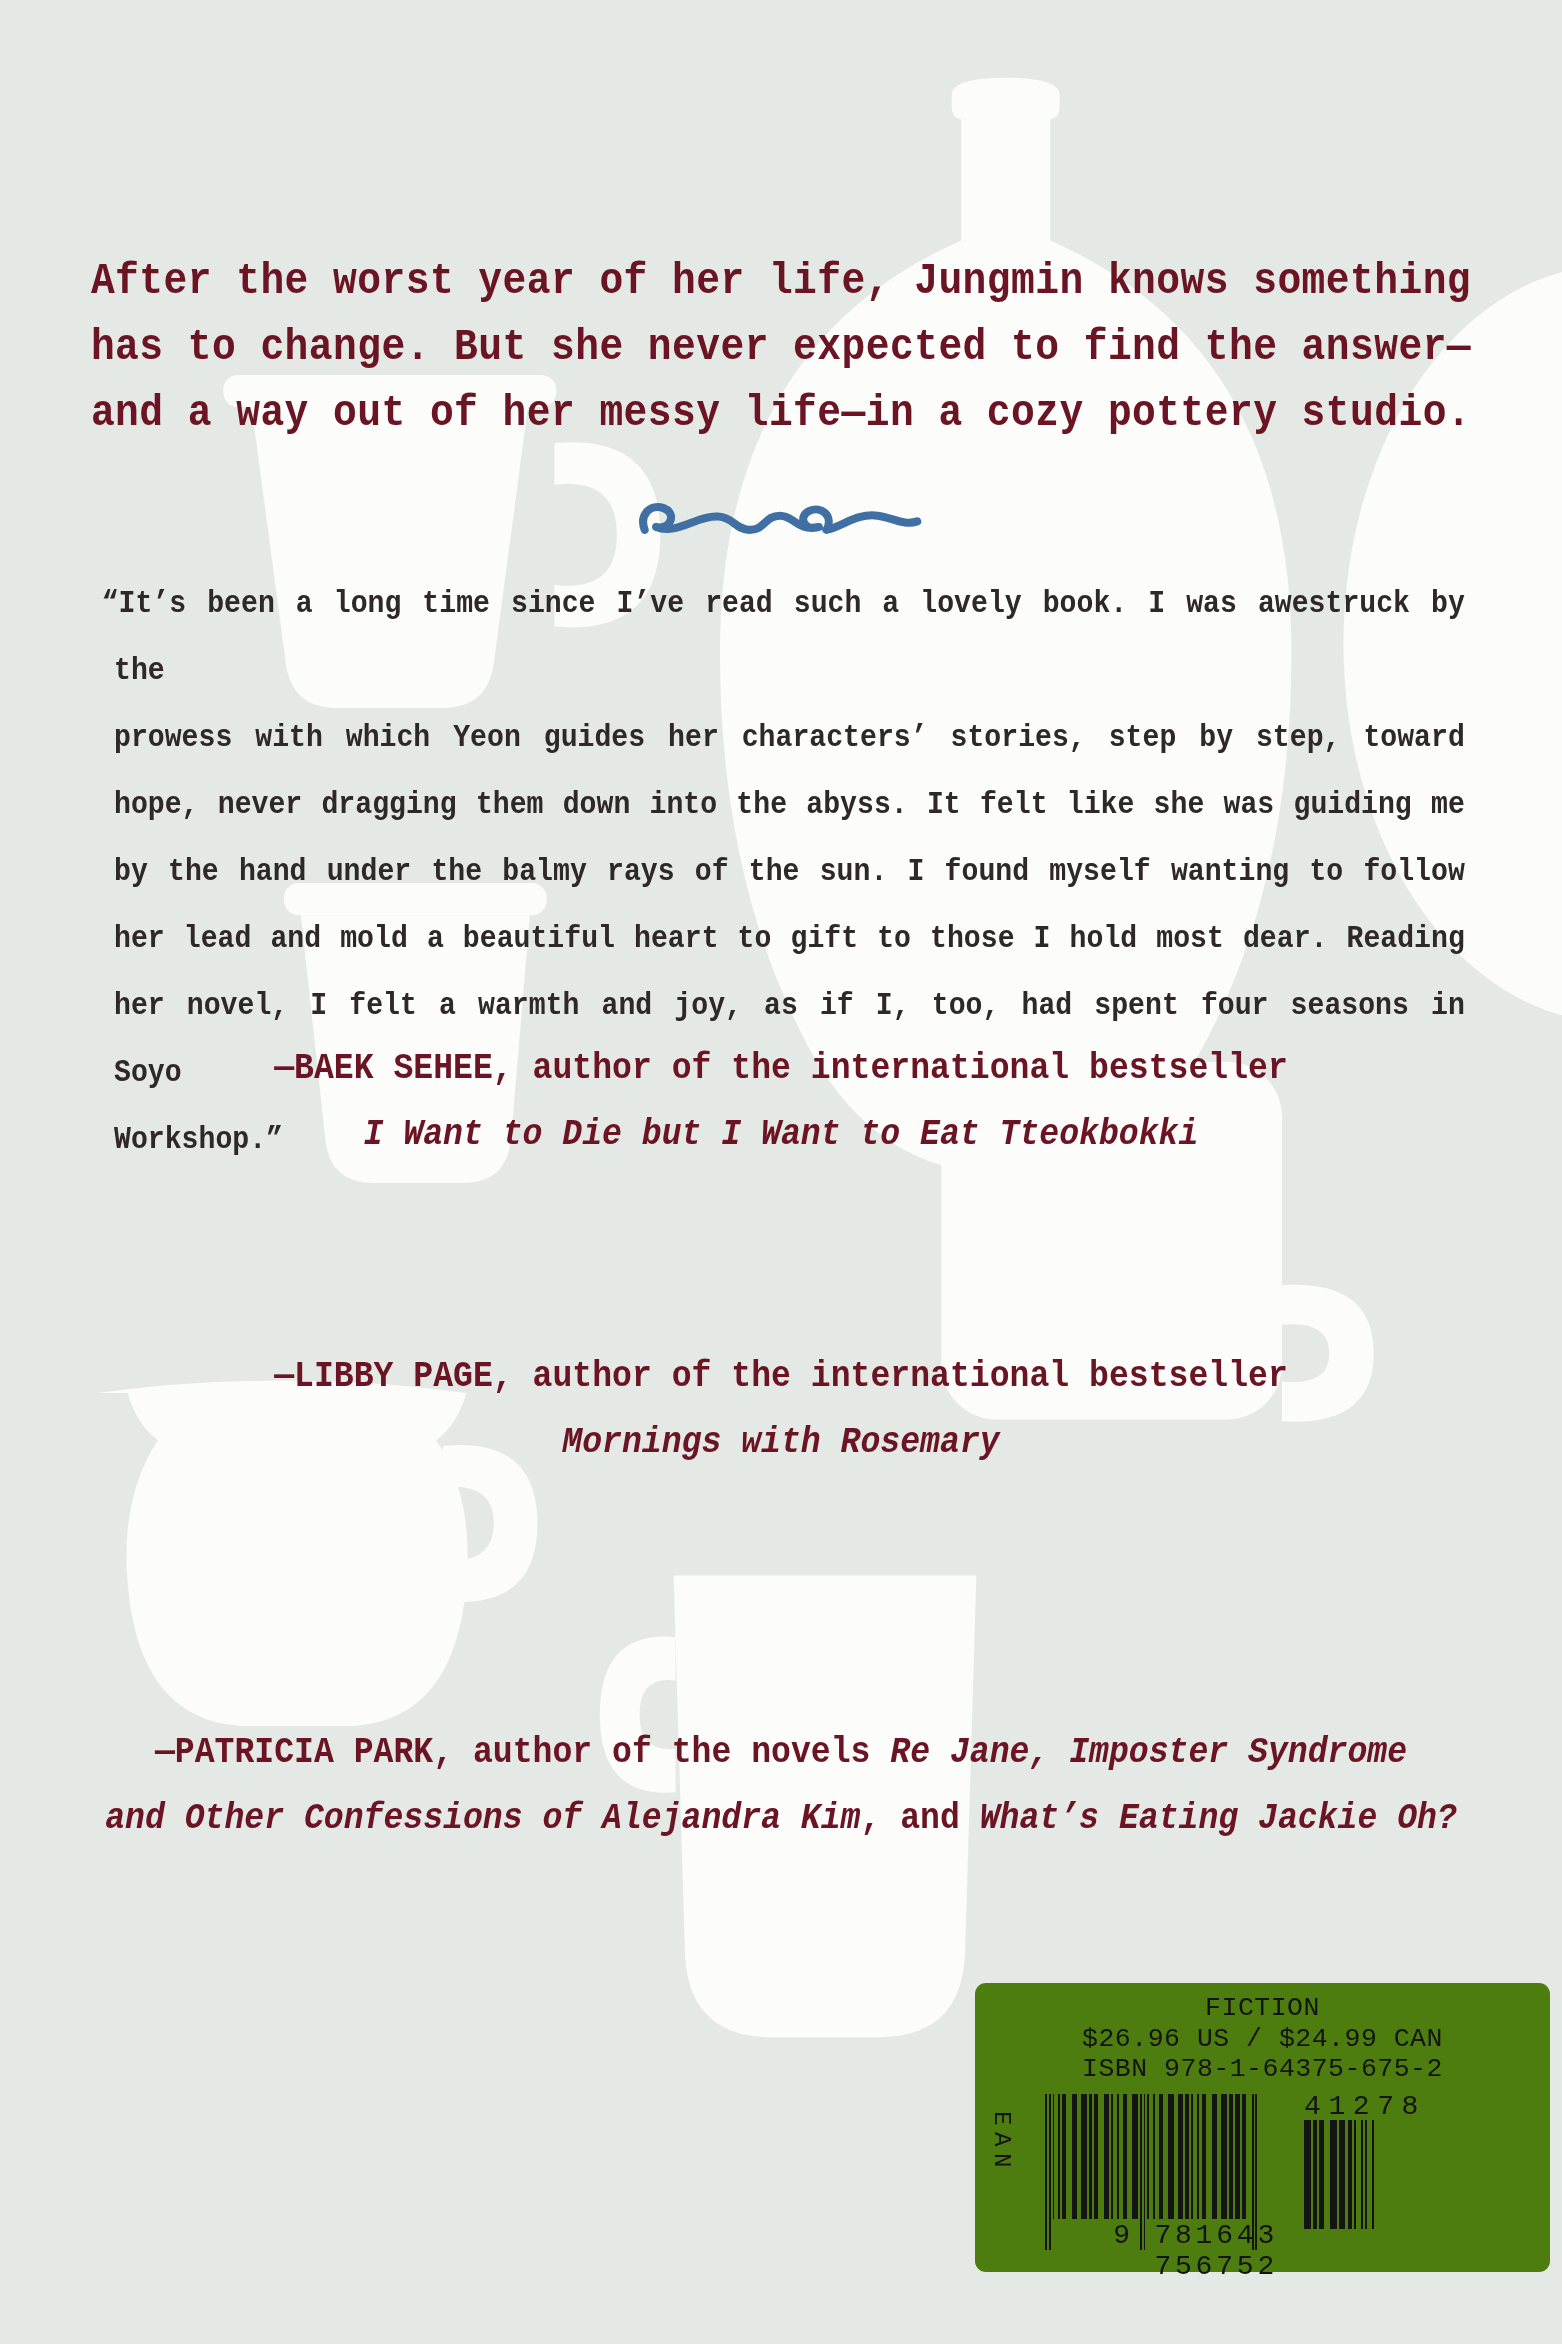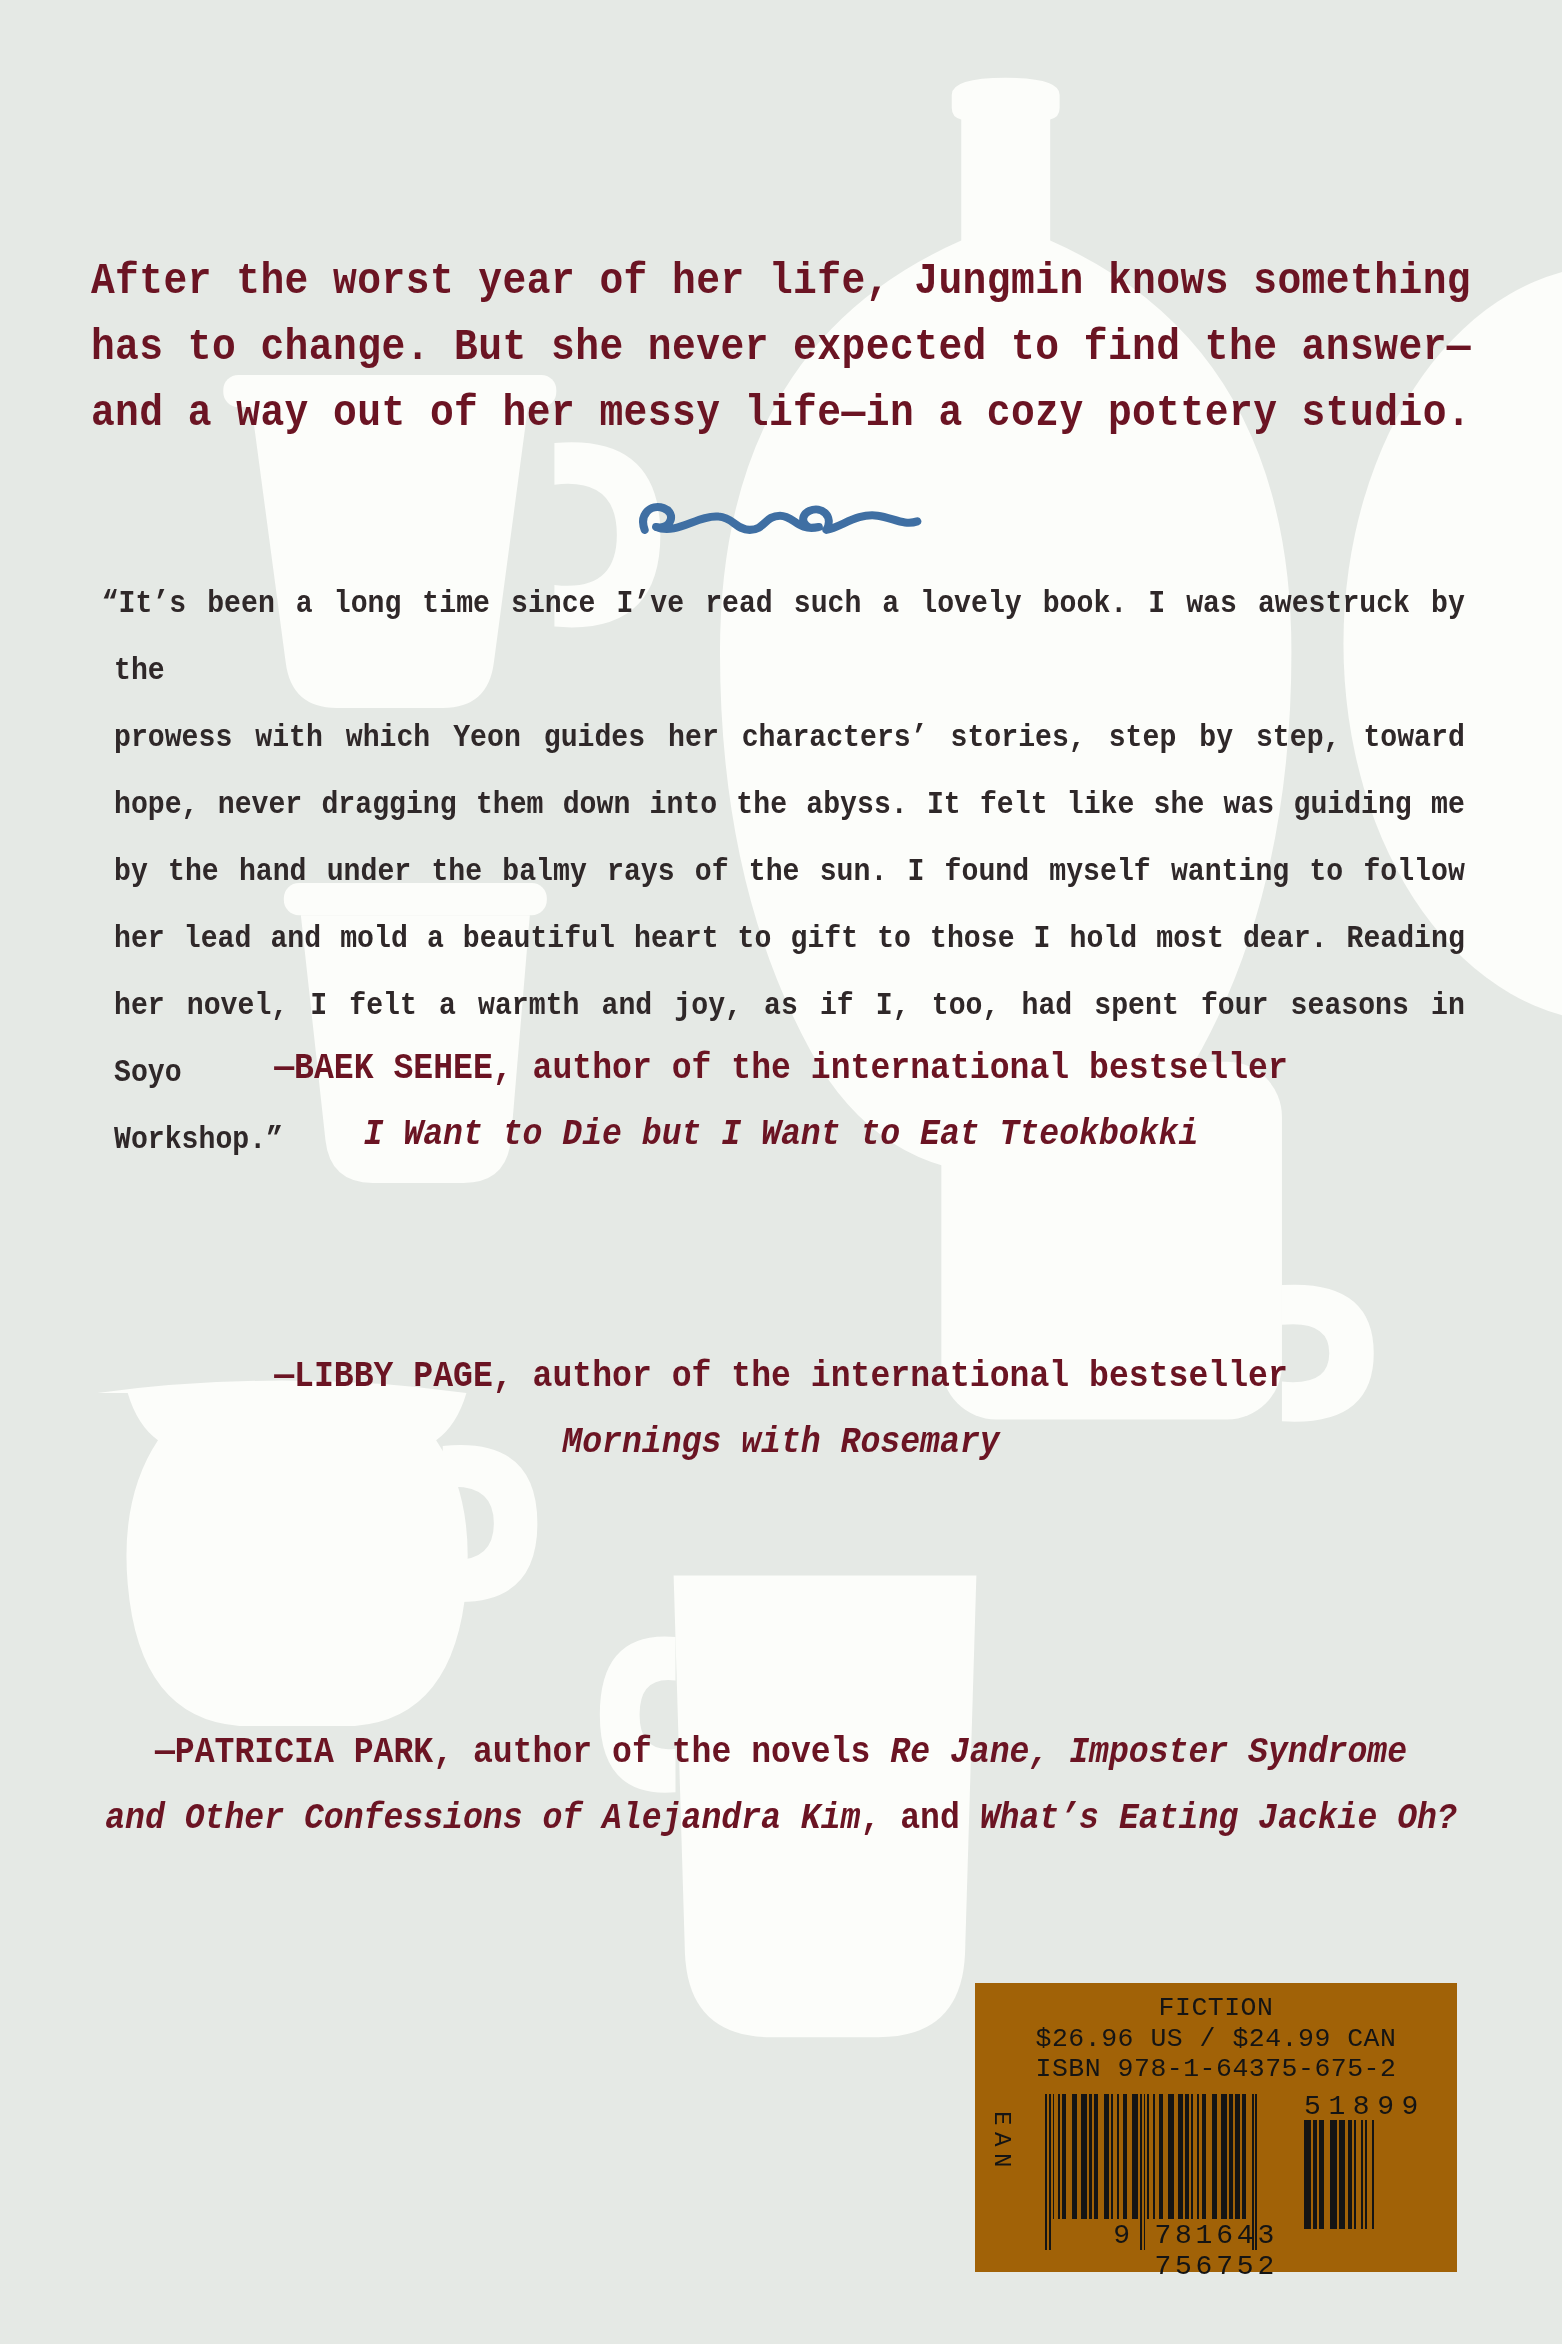--- a/index.html
+++ b/index.html
@@ -24,21 +24,21 @@
   .ql{transform:scaleX(.88);transform-origin:0 50%;width:1535px;white-space:nowrap;}
   .j{text-align:justify;text-align-last:justify;white-space:normal;}
   .first{text-indent:-14px;}
   .last{text-align:left;white-space:normal;}
   
   .attr{position:absolute;left:0;width:100%;text-align:center;color:#6b1423;
         font-weight:bold;font-size:36px;line-height:66px;
         transform:scaleX(.92);transform-origin:50% 0;}
   .it{font-style:italic;}
   
-  .bc-box{position:absolute;left:975px;top:1983px;width:482px;height:289px;background:#a16207;}
+  .bc-box{position:absolute;left:975px;top:1983px;width:575px;height:289px;background:#4d7c0f;border-radius:11px;}
   .bc-line{position:absolute;left:0;width:100%;text-align:center;color:#141414;
            font-size:26.5px;line-height:29px;letter-spacing:0.5px;font-weight:normal;}
   .bc-cat{top:11.4px;}
   .bc-price{top:42px;}
   .bc-isbn{top:72px;}
   .bc-ean{position:absolute;left:13.2px;top:128px;writing-mode:vertical-rl;
           font-size:24px;letter-spacing:6.6px;color:#141414;}
   .bars{position:absolute;font-size:0;white-space:nowrap;}
   .bars-main{left:70px;top:111px;height:156px;}
   .bars-supp{left:329px;top:137px;height:109px;}
@@ -114,18 +114,18 @@
     <div><span class="it">and Other Confessions of Alejandra Kim</span><span>, and </span><span class="it">What’s Eating Jackie Oh?</span></div>
   </div>
 
   <div class="bc-box">
     <div class="bc-line bc-cat">FICTION</div>
     <div class="bc-line bc-price">$26.96 US / $24.99 CAN</div>
     <div class="bc-line bc-isbn">ISBN 978-1-64375-675-2</div>
     <div class="bc-ean">EAN</div>
     <div class="bars bars-main" id="bars-main"><span style="display: inline-block; vertical-align: top; background: rgb(20, 20, 20); width: 1.9px; height: 156px;"></span><span style="display: inline-block; vertical-align: top; width: 1.9px; height: 0.9px;"></span><span style="display: inline-block; vertical-align: top; background: rgb(20, 20, 20); width: 1.9px; height: 156px;"></span><span style="display: inline-block; vertical-align: top; width: 1.9px; height: 0.9px;"></span><span style="display: inline-block; vertical-align: top; background: rgb(20, 20, 20); width: 1.9px; height: 125px;"></span><span style="display: inline-block; vertical-align: top; width: 3.8px; height: 0.9px;"></span><span style="display: inline-block; vertical-align: top; background: rgb(20, 20, 20); width: 1.9px; height: 125px;"></span><span style="display: inline-block; vertical-align: top; width: 1.9px; height: 0.9px;"></span><span style="display: inline-block; vertical-align: top; background: rgb(20, 20, 20); width: 3.8px; height: 125px;"></span><span style="display: inline-block; vertical-align: top; width: 5.7px; height: 0.9px;"></span><span style="display: inline-block; vertical-align: top; background: rgb(20, 20, 20); width: 5.7px; height: 125px;"></span><span style="display: inline-block; vertical-align: top; width: 3.8px; height: 0.9px;"></span><span style="display: inline-block; vertical-align: top; background: rgb(20, 20, 20); width: 5.7px; height: 125px;"></span><span style="display: inline-block; vertical-align: top; width: 1.9px; height: 0.9px;"></span><span style="display: inline-block; vertical-align: top; background: rgb(20, 20, 20); width: 3.8px; height: 125px;"></span><span style="display: inline-block; vertical-align: top; width: 1.9px; height: 0.9px;"></span><span style="display: inline-block; vertical-align: top; background: rgb(20, 20, 20); width: 3.8px; height: 125px;"></span><span style="display: inline-block; vertical-align: top; width: 5.7px; height: 0.9px;"></span><span style="display: inline-block; vertical-align: top; background: rgb(20, 20, 20); width: 5.7px; height: 125px;"></span><span style="display: inline-block; vertical-align: top; width: 1.9px; height: 0.9px;"></span><span style="display: inline-block; vertical-align: top; background: rgb(20, 20, 20); width: 1.9px; height: 125px;"></span><span style="display: inline-block; vertical-align: top; width: 3.8px; height: 0.9px;"></span><span style="display: inline-block; vertical-align: top; background: rgb(20, 20, 20); width: 1.9px; height: 125px;"></span><span style="display: inline-block; vertical-align: top; width: 3.8px; height: 0.9px;"></span><span style="display: inline-block; vertical-align: top; background: rgb(20, 20, 20); width: 3.8px; height: 125px;"></span><span style="display: inline-block; vertical-align: top; width: 5.7px; height: 0.9px;"></span><span style="display: inline-block; vertical-align: top; background: rgb(20, 20, 20); width: 5.7px; height: 125px;"></span><span style="display: inline-block; vertical-align: top; width: 1.9px; height: 0.9px;"></span><span style="display: inline-block; vertical-align: top; background: rgb(20, 20, 20); width: 1.9px; height: 156px;"></span><span style="display: inline-block; vertical-align: top; width: 1.9px; height: 0.9px;"></span><span style="display: inline-block; vertical-align: top; background: rgb(20, 20, 20); width: 1.9px; height: 156px;"></span><span style="display: inline-block; vertical-align: top; width: 1.9px; height: 0.9px;"></span><span style="display: inline-block; vertical-align: top; background: rgb(20, 20, 20); width: 1.9px; height: 125px;"></span><span style="display: inline-block; vertical-align: top; width: 3.8px; height: 0.9px;"></span><span style="display: inline-block; vertical-align: top; background: rgb(20, 20, 20); width: 1.9px; height: 125px;"></span><span style="display: inline-block; vertical-align: top; width: 3.8px; height: 0.9px;"></span><span style="display: inline-block; vertical-align: top; background: rgb(20, 20, 20); width: 3.8px; height: 125px;"></span><span style="display: inline-block; vertical-align: top; width: 5.7px; height: 0.9px;"></span><span style="display: inline-block; vertical-align: top; background: rgb(20, 20, 20); width: 5.7px; height: 125px;"></span><span style="display: inline-block; vertical-align: top; width: 3.8px; height: 0.9px;"></span><span style="display: inline-block; vertical-align: top; background: rgb(20, 20, 20); width: 5.7px; height: 125px;"></span><span style="display: inline-block; vertical-align: top; width: 1.9px; height: 0.9px;"></span><span style="display: inline-block; vertical-align: top; background: rgb(20, 20, 20); width: 3.8px; height: 125px;"></span><span style="display: inline-block; vertical-align: top; width: 1.9px; height: 0.9px;"></span><span style="display: inline-block; vertical-align: top; background: rgb(20, 20, 20); width: 1.9px; height: 125px;"></span><span style="display: inline-block; vertical-align: top; width: 3.8px; height: 0.9px;"></span><span style="display: inline-block; vertical-align: top; background: rgb(20, 20, 20); width: 1.9px; height: 125px;"></span><span style="display: inline-block; vertical-align: top; width: 3.8px; height: 0.9px;"></span><span style="display: inline-block; vertical-align: top; background: rgb(20, 20, 20); width: 3.8px; height: 125px;"></span><span style="display: inline-block; vertical-align: top; width: 5.7px; height: 0.9px;"></span><span style="display: inline-block; vertical-align: top; background: rgb(20, 20, 20); width: 5.7px; height: 125px;"></span><span style="display: inline-block; vertical-align: top; width: 3.8px; height: 0.9px;"></span><span style="display: inline-block; vertical-align: top; background: rgb(20, 20, 20); width: 5.7px; height: 125px;"></span><span style="display: inline-block; vertical-align: top; width: 1.9px; height: 0.9px;"></span><span style="display: inline-block; vertical-align: top; background: rgb(20, 20, 20); width: 3.8px; height: 125px;"></span><span style="display: inline-block; vertical-align: top; width: 1.9px; height: 0.9px;"></span><span style="display: inline-block; vertical-align: top; background: rgb(20, 20, 20); width: 5.7px; height: 125px;"></span><span style="display: inline-block; vertical-align: top; width: 1.9px; height: 0.9px;"></span><span style="display: inline-block; vertical-align: top; background: rgb(20, 20, 20); width: 3.8px; height: 125px;"></span><span style="display: inline-block; vertical-align: top; width: 3.8px; height: 0.9px;"></span><span style="display: inline-block; vertical-align: top; width: 1.9px; height: 0.9px;"></span><span style="display: inline-block; vertical-align: top; background: rgb(20, 20, 20); width: 1.9px; height: 156px;"></span><span style="display: inline-block; vertical-align: top; width: 1.9px; height: 0.9px;"></span><span style="display: inline-block; vertical-align: top; background: rgb(20, 20, 20); width: 1.9px; height: 156px;"></span></div>
     <div class="bc-digits">9 781643 756752</div>
-    <div class="bc-supp-digits">51899</div>
+    <div class="bc-supp-digits">41278</div>
     <div class="bars bars-supp" id="bars-supp"><span style="display: inline-block; vertical-align: top; background: rgb(20, 20, 20); width: 6.5px; height: 109px;"></span><span style="display: inline-block; vertical-align: top; width: 2.2px; height: 0.9px;"></span><span style="display: inline-block; vertical-align: top; background: rgb(20, 20, 20); width: 4.4px; height: 109px;"></span><span style="display: inline-block; vertical-align: top; width: 2.2px; height: 0.9px;"></span><span style="display: inline-block; vertical-align: top; background: rgb(20, 20, 20); width: 4.4px; height: 109px;"></span><span style="display: inline-block; vertical-align: top; width: 6.5px; height: 0.9px;"></span><span style="display: inline-block; vertical-align: top; background: rgb(20, 20, 20); width: 6.5px; height: 109px;"></span><span style="display: inline-block; vertical-align: top; width: 2.2px; height: 0.9px;"></span><span style="display: inline-block; vertical-align: top; background: rgb(20, 20, 20); width: 6.5px; height: 109px;"></span><span style="display: inline-block; vertical-align: top; width: 2.2px; height: 0.9px;"></span><span style="display: inline-block; vertical-align: top; background: rgb(20, 20, 20); width: 4.4px; height: 109px;"></span><span style="display: inline-block; vertical-align: top; width: 2.2px; height: 0.9px;"></span><span style="display: inline-block; vertical-align: top; background: rgb(20, 20, 20); width: 2.2px; height: 109px;"></span><span style="display: inline-block; vertical-align: top; width: 4.4px; height: 0.9px;"></span><span style="display: inline-block; vertical-align: top; background: rgb(20, 20, 20); width: 2.2px; height: 109px;"></span><span style="display: inline-block; vertical-align: top; width: 2.2px; height: 0.9px;"></span><span style="display: inline-block; vertical-align: top; background: rgb(20, 20, 20); width: 2.2px; height: 109px;"></span><span style="display: inline-block; vertical-align: top; width: 4.4px; height: 0.9px;"></span><span style="display: inline-block; vertical-align: top; background: rgb(20, 20, 20); width: 2.2px; height: 109px;"></span><span style="display: inline-block; vertical-align: top; width: 2.2px; height: 0.9px;"></span></div>
   </div>
 
 </div>
 
 
 </body></html>

